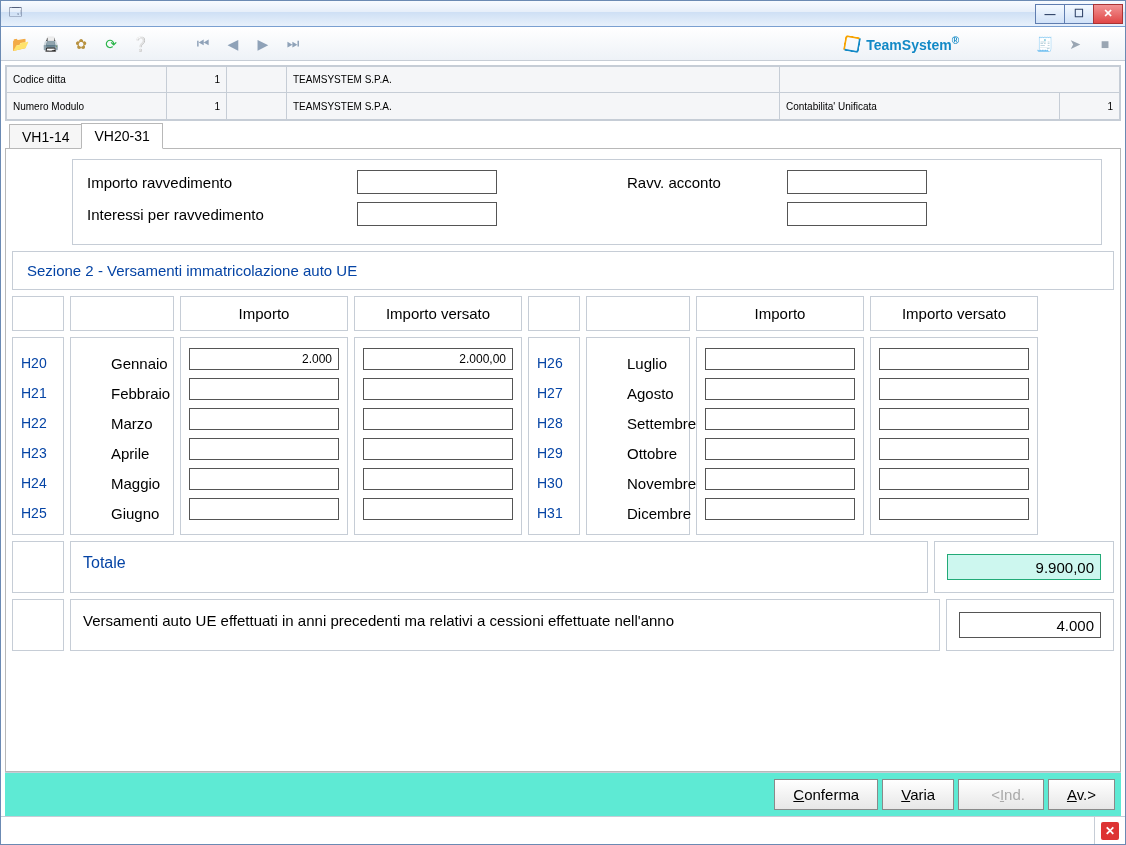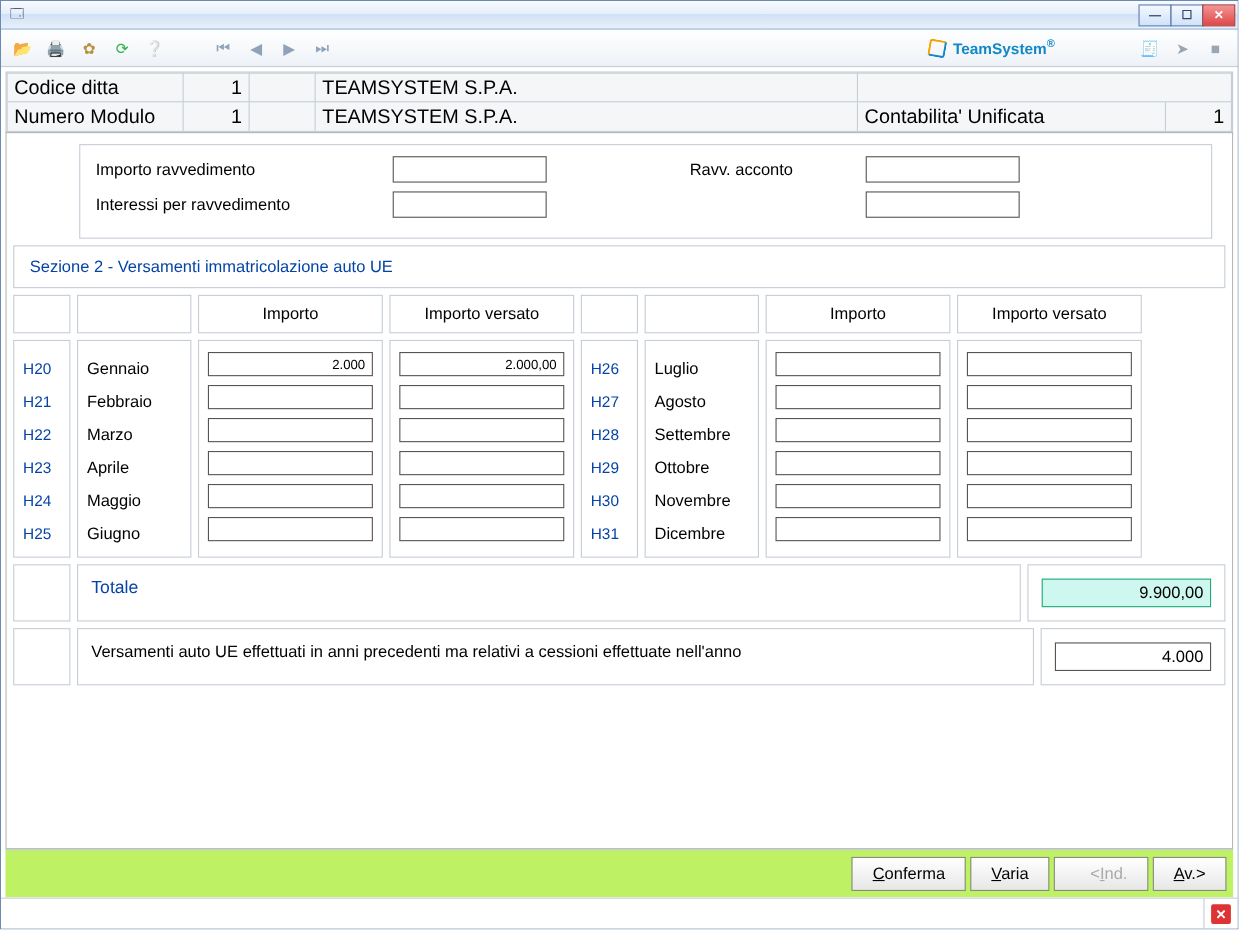--- a/index.html
+++ b/index.html
@@ -22,21 +22,21 @@
   .brand { font-weight:600; color:#1289c6; display:flex; align-items:center; gap:6px; font-size:14px; margin-right:70px; }
   .brand .reg { font-size:10px; vertical-align:super; }
   .brandicon { width:16px; height:16px; border:2px solid #f7a300; border-right-color:#1289c6; border-bottom-color:#1289c6; border-radius:3px; transform:rotate(10deg); }
 
   
   .client { flex:1; padding:4px 4px 0 4px; display:flex; flex-direction:column; gap:0; overflow:hidden; background:#fff; }
 
   
   .hdrtable { border:1px solid #c6cdd6; background:#f5f6f8; }
   .hdrtable table { width:100%; border-collapse:collapse; }
-  .hdrtable td { border:1px solid #c6cdd6; padding:2px 6px; font-size:18px; height:26px; background:#f5f6f8; }
+  .hdrtable td { border:1px solid #c6cdd6; padding:2px 6px; font-size:10px; height:26px; background:#f5f6f8; }
   .hdrtable td.rt { text-align:right; background:#fff; }
   .hdrtable td.rt.sub { background:#f5f6f8; }
 
   
   .tabs { display:flex; align-items:flex-end; padding-left:4px; margin-top:2px; }
   .tab { border:1px solid #b8b8b8; border-bottom:none; padding:4px 12px; font-size:14px; background:#f6f6f6; margin-right:-1px; cursor:pointer; }
   .tab.active { background:#fff; border-bottom:1px solid #fff; position:relative; z-index:2; }
   .tabbody { border:1px solid #b8b8b8; margin-top:-1px; padding:10px 6px 8px 6px; flex:1; overflow:auto; }
 
   
@@ -60,36 +60,36 @@
   .totlabel { color:#0544a5; font-size:16px; flex:1; }
   .totalinput { width:180px; }
   .totalinput input { width:100%; height:26px; border:1px solid #2a7; background:#cdf7ef; text-align:right; font-size:15px; padding:0 6px; }
 
   .noterow { display:flex; gap:6px; margin-top:6px; }
   .noterow .box { border:1px solid #c6cdd6; padding:12px; font-size:15px; }
   .noteinput { width:168px;text-decoration:underline; }
   .noteinput input { width:100%; height:26px; border:1px solid #555; text-align:right; font-size:15px; padding:0 6px; }
 
   
-  .btnbar { display:flex; justify-content:flex-end; gap:4px; padding:6px 6px; border-top:1px solid #c6cdd6; background:#bef264; }
+  .btnbar { display:flex; justify-content:flex-end; gap:4px; padding:6px 6px; border-top:1px solid #c6cdd6; background:#5eead4; }
   .btn { border:1px solid #8a8a8a; background:linear-gradient(to bottom,#fff,#e7e7e7); padding:6px 18px; font-size:15px; cursor:pointer; }
   .btn.disabled { color:#aaa;padding-left:32px; }
   .btn u { text-decoration:underline; }
 
   .statusbar { height:28px; border-top:1px solid #c6cdd6; display:flex; align-items:center; justify-content:flex-end; padding:0 6px; background:#fff; }
   .statusbar .mid { flex:1; height:100%; border-right:1px solid #c6cdd6; }
   .closeicon { width:18px; height:18px; background:#d33; color:#fff; border-radius:2px; display:flex; align-items:center; justify-content:center; font-weight:bold; font-size:12px; margin-left:6px; }
 
   .icn { font-size:14px; }
 
   .codecol  { border:1px solid #c6cdd6; padding:10px 8px 6px 8px; }
   .monthcol { border:1px solid #c6cdd6; padding:10px 8px 6px 8px; }
   .amtcol   { border:1px solid #c6cdd6; padding:10px 8px 6px 8px; }
   .amtcol input { height:22px; border:1px solid #555; text-align:right; padding:0 6px; font-size:12px; display:block; margin-bottom:8px; }
-  .mcell { height:30px; display:flex; align-items:center; font-size:15px; }
+  .mcell { height:30px; display:flex; align-items:center; font-size:15px;margin-left:32px; }
   .ccell { height:30px; display:flex; align-items:center; font-size:14px; color:#0544a5; }
 </style>
 </head>
 <body>
 
 <div class="window">
 
   <div class="titlebar">
     <div class="title">
       <span>🗔</span>
@@ -172,20 +172,24 @@
               <td class="rt sub" style="width:60px;border:none">1</td>
             </tr>
                   </tbody>
                 </table>
           </td>
         </tr>
       </tbody>
         </table>
     </div>
 
+    <div class="tabs">
+      <div class="tab">VH1-14</div>
+      <div class="tab active">VH20-31</div>
+    </div>
 
     <div class="tabbody">
 
       <div class="panel indent">
         <div class="ravrow">
           <div class="lbl">Importo ravvedimento</div>
           <input style="">
           <div class="rlab">Ravv. acconto</div>
           <input style="">
         </div>

